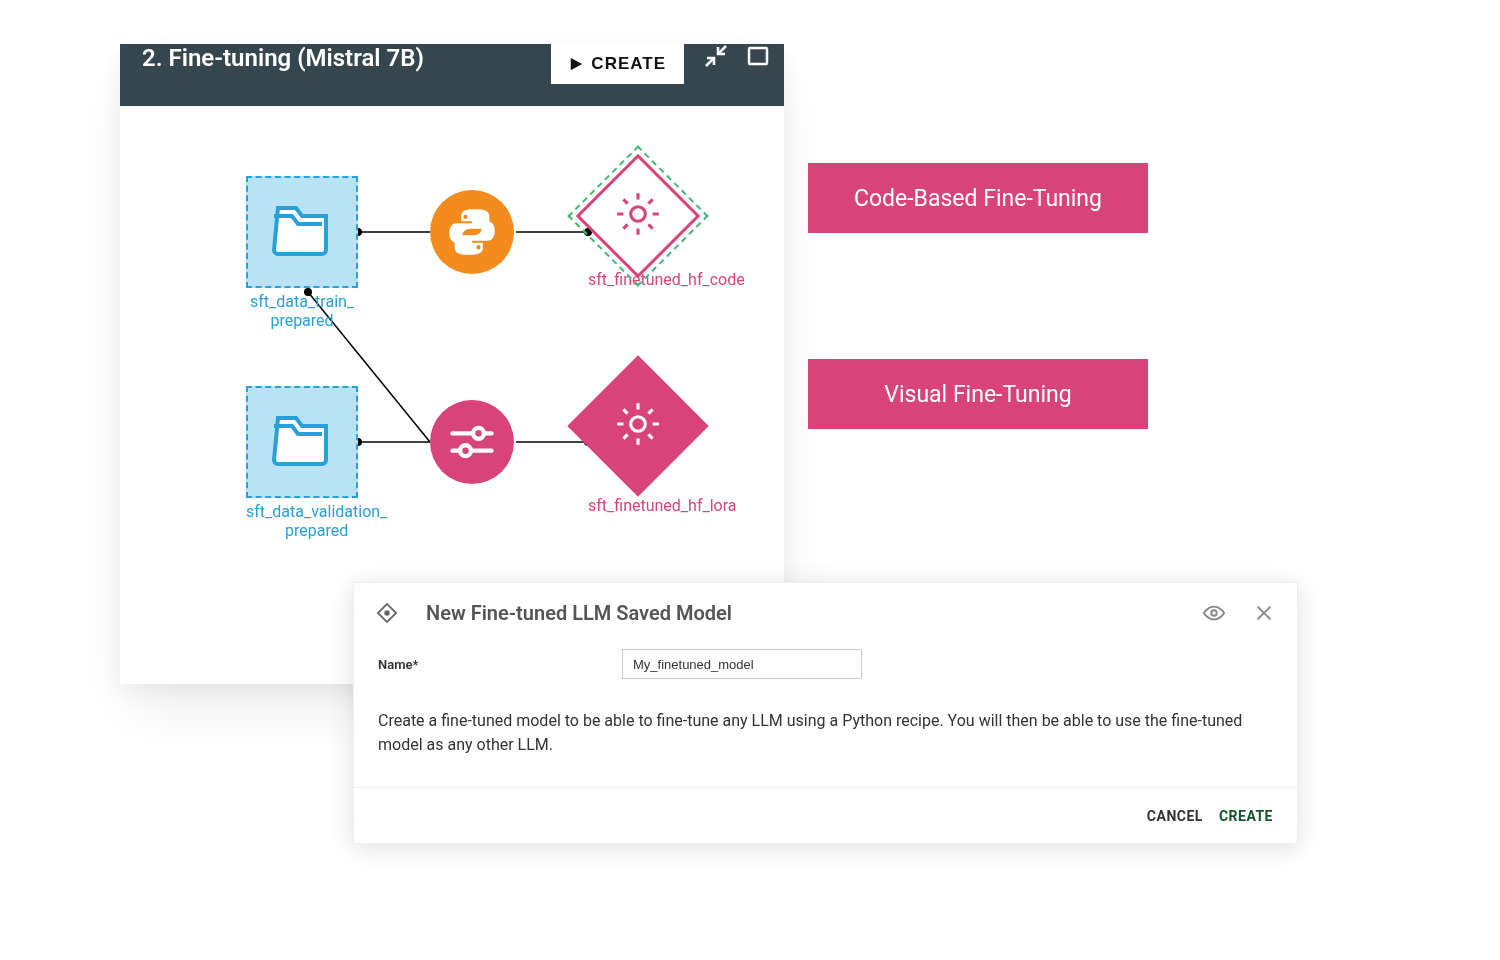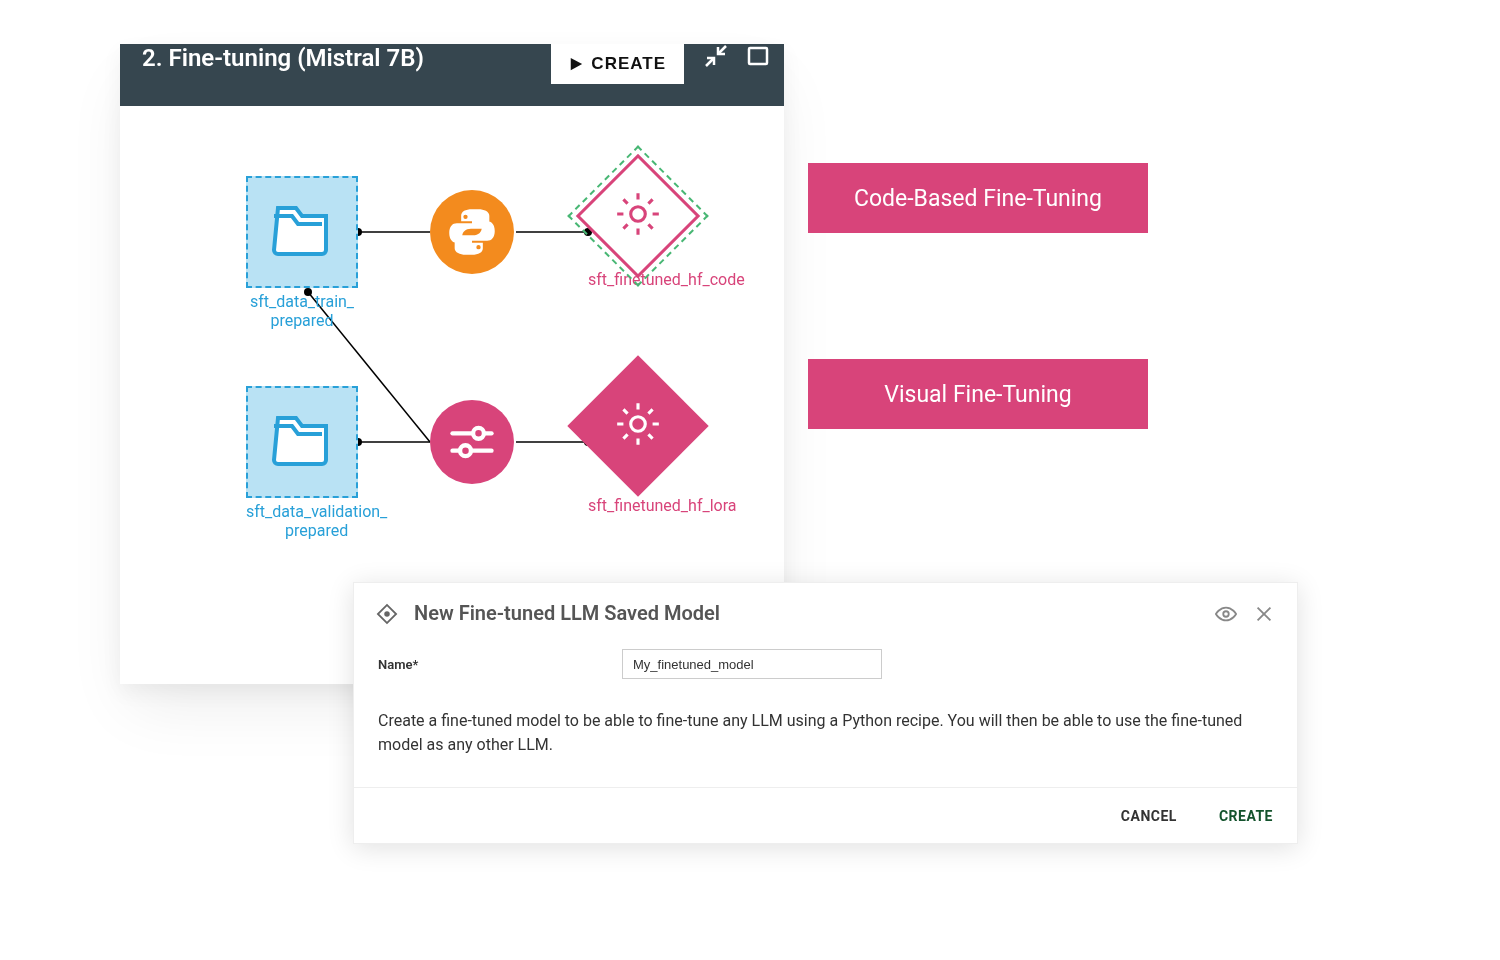--- a/index.html
+++ b/index.html
@@ -163,23 +163,23 @@
     position: absolute;
     left: 353px;
     top: 582px;
     width: 945px;
     background: #ffffff;
     box-shadow: 0 4px 25px rgba(0,0,0,0.12);
     border: 1px solid #eee;
   }
   .modal-header {
     display: flex;
-    align-items: flex-end;
+    align-items: center;
     padding: 18px 22px 14px;
-    gap: 16px;
+    gap: 28px;
   }
   .modal-header .mh-icon {
     width: 22px;
     height: 22px;
     color: #666;
   }
   .modal-title {
     font-size: 20px;
     font-weight: 600;
     color: #555;
@@ -200,40 +200,40 @@
     align-items: center;
     margin-bottom: 30px;
   }
   .form-label {
     width: 244px;
     font-size: 13px;
     color: #333;
     font-weight: 600;
   }
   .form-input {
-    width: 260px;
+    width: 240px;
     height: 30px;
     border: 1px solid #ccc;
     padding: 0 10px;
     font-size: 13px;
     color: #333;
   }
   .modal-desc {
     font-size: 16px;
     color: #333;
     line-height: 1.5;
   }
 
   .modal-footer {
     height: 56px;
     border-top: 1px solid #eee;
     display: flex;
     align-items: center;
     justify-content: flex-end;
-    gap: 42px;
+    gap: 16px;
     padding: 0 24px;
     font-weight: 700;
     font-size: 14px;
     letter-spacing: 0.5px;
   }
   .btn-cancel { color: #333; cursor: pointer; }
   .btn-create { color: #14532d; cursor: pointer; }
 
 </style>
 </head>

